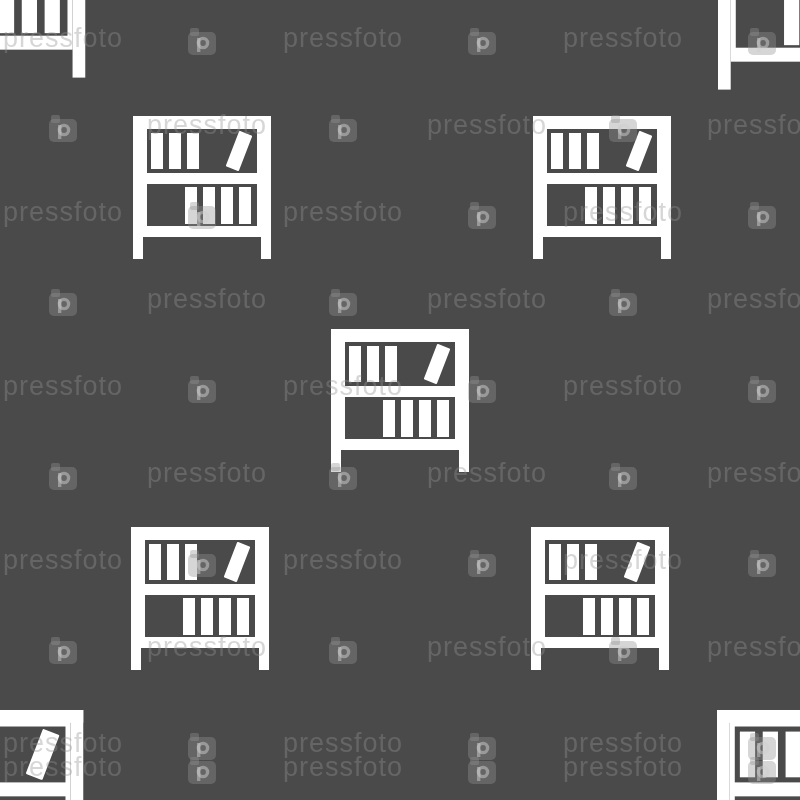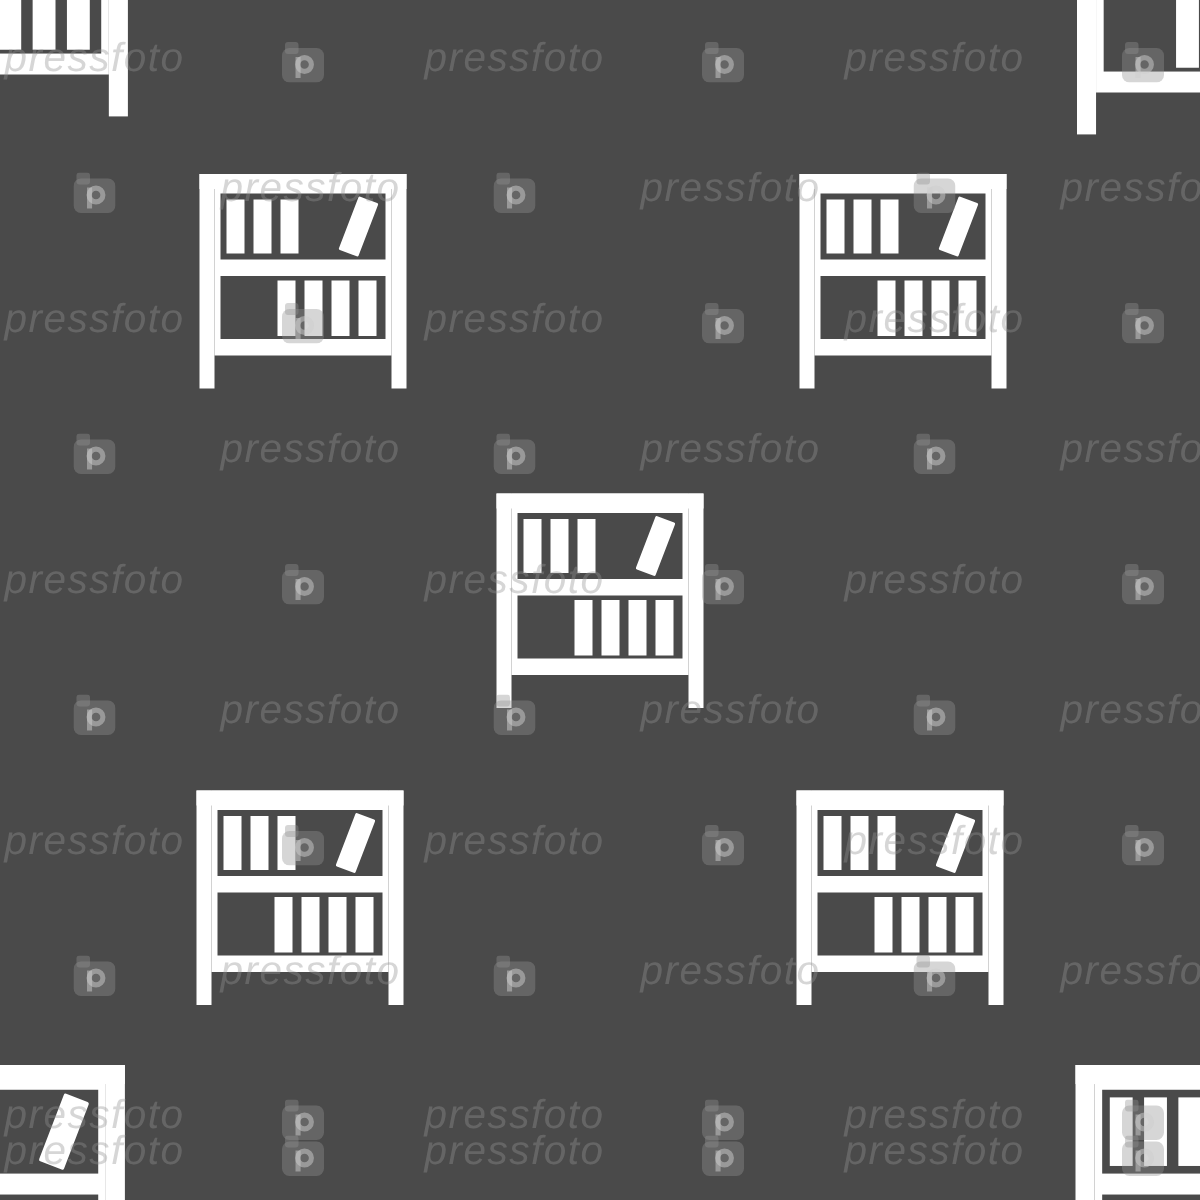--- a/index.html
+++ b/index.html
@@ -9,21 +9,20 @@
   }
   #canvas{
     position:absolute;inset:0;width:800px;height:800px;overflow:hidden;
   }
   #icons-layer{position:absolute;left:0;top:0;}
   #watermark-layer{position:absolute;left:0;top:0;width:800px;height:800px;pointer-events:none;}
   .wm-text{
     position:absolute;
     font-size:27px;line-height:27px;letter-spacing:1px;font-weight:400;
     white-space:nowrap;
-    font-style:italic;
   }
   .wm-logo{position:absolute;}
 </style>
 <style>.ic{fill:#ffffff;} .bg{fill:#4a4a4a;}</style></head>
 <body style="background: rgb(74, 74, 74);">
 
 <div id="canvas">
 
   <svg id="icons-layer" width="800" height="800" viewBox="0 0 800 800">
     <defs>

